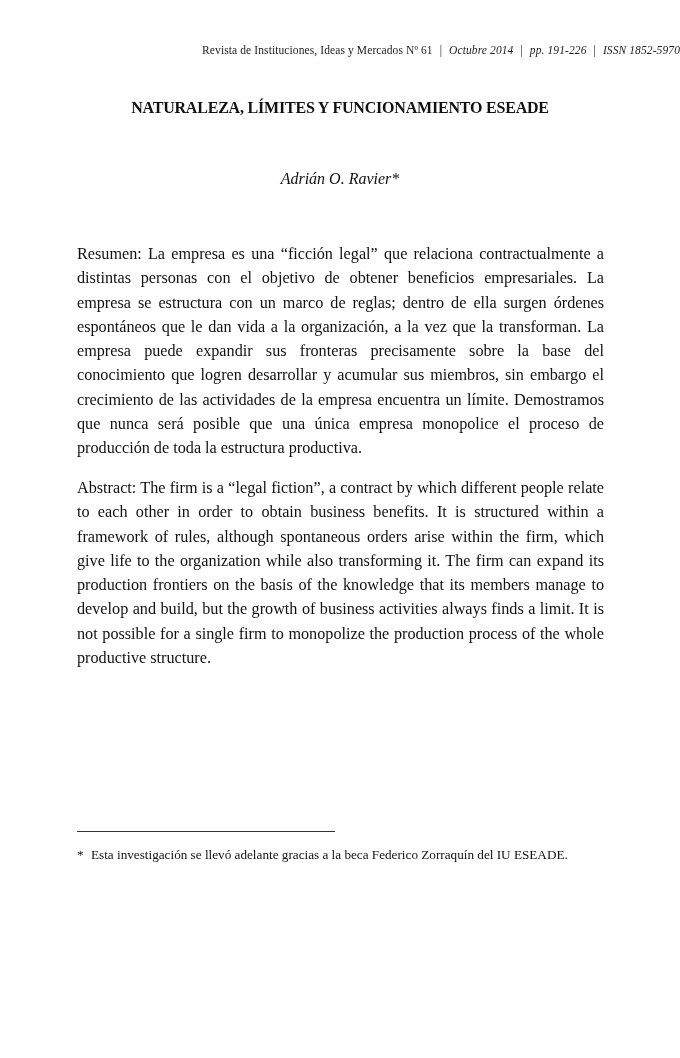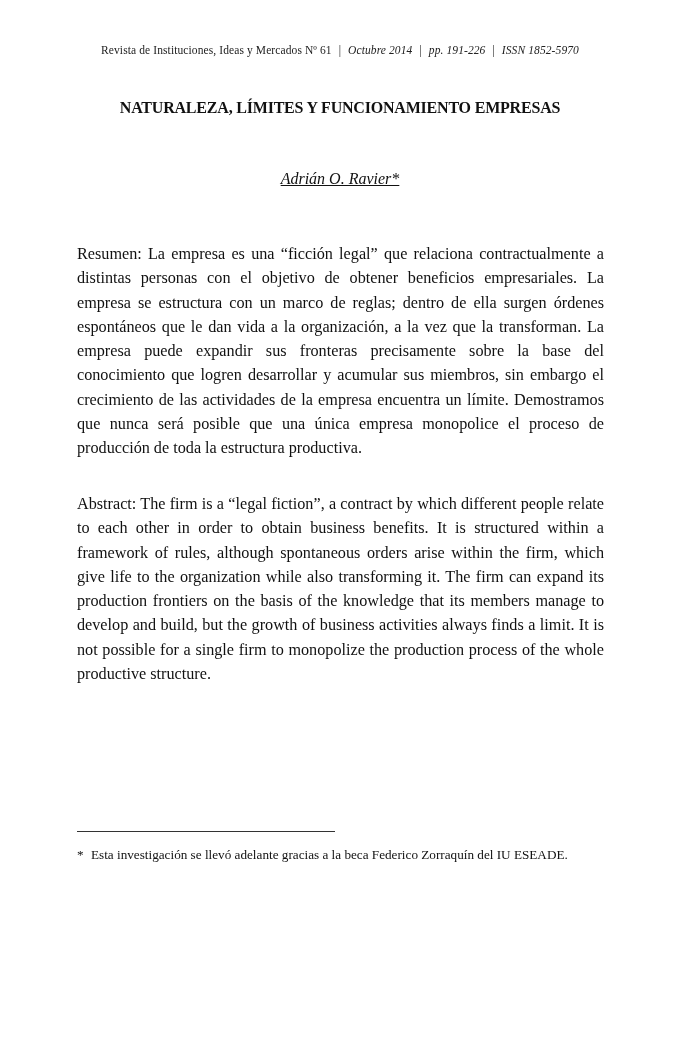--- a/index.html
+++ b/index.html
@@ -1,46 +1,46 @@
 <!DOCTYPE html>
 <html><head>
   <meta charset="utf-8">
   <style>
     html, body { margin: 0; padding: 0; background: #ffffff; }
     body { width: 680px; height: 1058px; position: relative; overflow: hidden; color: #111; font-family: "Liberation Serif", "DejaVu Serif", serif; }
-    .header { position: absolute; top: 44px; left: 0; width: 680px; text-align: center; font-size: 11.5px; letter-spacing: 0.1px; color: #222; }
+    .header { position: absolute; top: 44px; left: 0; width: 680px; text-align: right; font-size: 11.5px; letter-spacing: 0.1px; color: #222; }
     .header .it { font-style: italic; }
     .header .sep { margin: 0 4px; }
     .title { position: absolute; top: 95px; left: 0; width: 680px; text-align: center; font-weight: bold; font-size: 16px; line-height: 25px; letter-spacing: -0.2px; }
-    .author { position: absolute; top: 170px; left: 0; width: 680px; text-align: center; font-style: italic; font-size: 16px; text-decoration: underline; }
+    .author { position: absolute; top: 170px; left: 0; width: 680px; text-align: center; font-style: italic; font-size: 16px; }
     .para { position: absolute; left: 77px; width: 527px; font-size: 16.2px; line-height: 24.3px; text-align: justify; }
     .para .lbl { font-weight: normal; }
     #resumen { top: 242px; }
-    #abstract { top: 492px; }
+    #abstract { top: 476px; }
     .fn-rule { position: absolute; top: 831px; left: 77px; width: 258px; height: 0; border-top: 1px solid #333; }
     .footnote { position: absolute; top: 845px; left: 77px; width: 527px; font-size: 13.2px; line-height: 19.3px; text-align: justify; }
     .footnote .mark { position: absolute; left: 0; top: 0; }
     .footnote .body { margin-left: 14px; display: block; }
     .footnote .line2 { display: block; margin-left: 14px; text-align: left; }
   </style>
 </head>
 <body>
 
 <div class="header">
   <span>Revista de Instituciones, Ideas y Mercados Nº 61</span>
   <span class="sep">|</span>
   <span class="it">Octubre 2014</span>
   <span class="sep">|</span>
   <span class="it">pp. 191-226</span>
   <span class="sep">|</span>
   <span class="it">ISSN 1852-5970</span>
 </div>
 
 <div class="title">
-  <div>NATURALEZA, LÍMITES Y FUNCIONAMIENTO EMPRESAS</div>
+  <div>NATURALEZA, LÍMITES Y FUNCIONAMIENTO ESEADE</div>
 </div>
 
 <div class="author">Adrián O. Ravier*</div>
 
 <div class="para" id="resumen"><span class="lbl">Resumen</span><span>: La empresa es una “ficción legal” que relaciona contractualmente a distintas personas con el objetivo de obtener beneficios empresariales. La empresa se estructura con un marco de reglas; dentro de ella surgen órdenes espontáneos que le dan vida a la organización, a la vez que la transforman. La empresa puede expandir sus fronteras precisamente sobre la base del conocimiento que logren desarrollar y acumular sus miembros, sin embargo el crecimiento de las actividades de la empresa encuentra un límite. Demostramos que nunca será posible que una única empresa monopolice el proceso de producción de toda la estructura productiva.</span></div>
 
 <div class="para" id="abstract"><span class="lbl">Abstract</span><span>: The firm is a “legal fiction”, a contract by which different people relate to each other in order to obtain business benefits. It is structured within a framework of rules, although spontaneous orders arise within the firm, which give life to the organization while also transforming it. The firm can expand its production frontiers on the basis of the knowledge that its members manage to develop and build, but the growth of business activities always finds a limit. It is not possible for a single firm to monopolize the production process of the whole productive structure.</span></div>
 
 <div class="fn-rule"></div>
 

